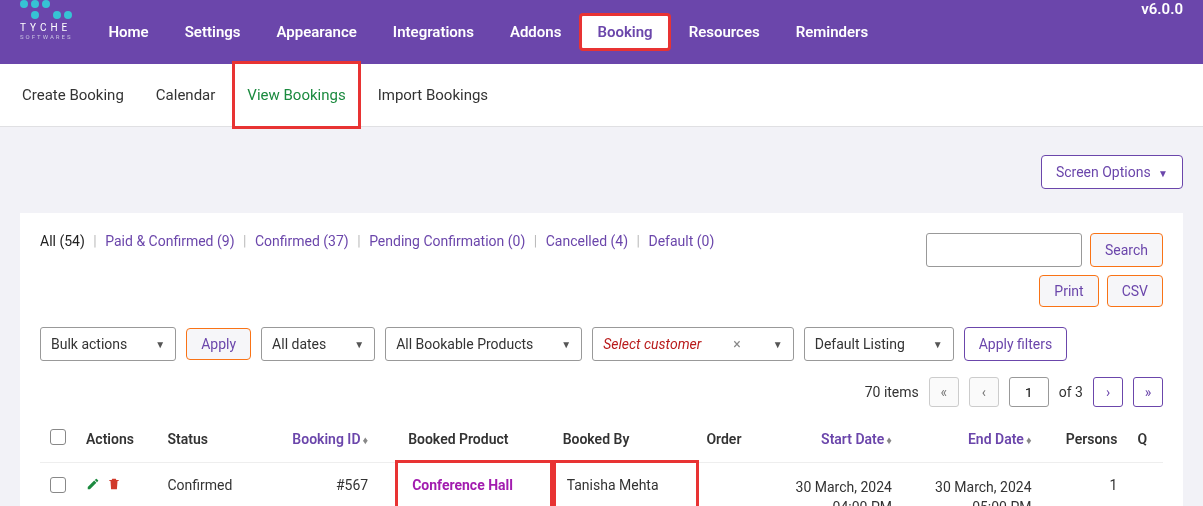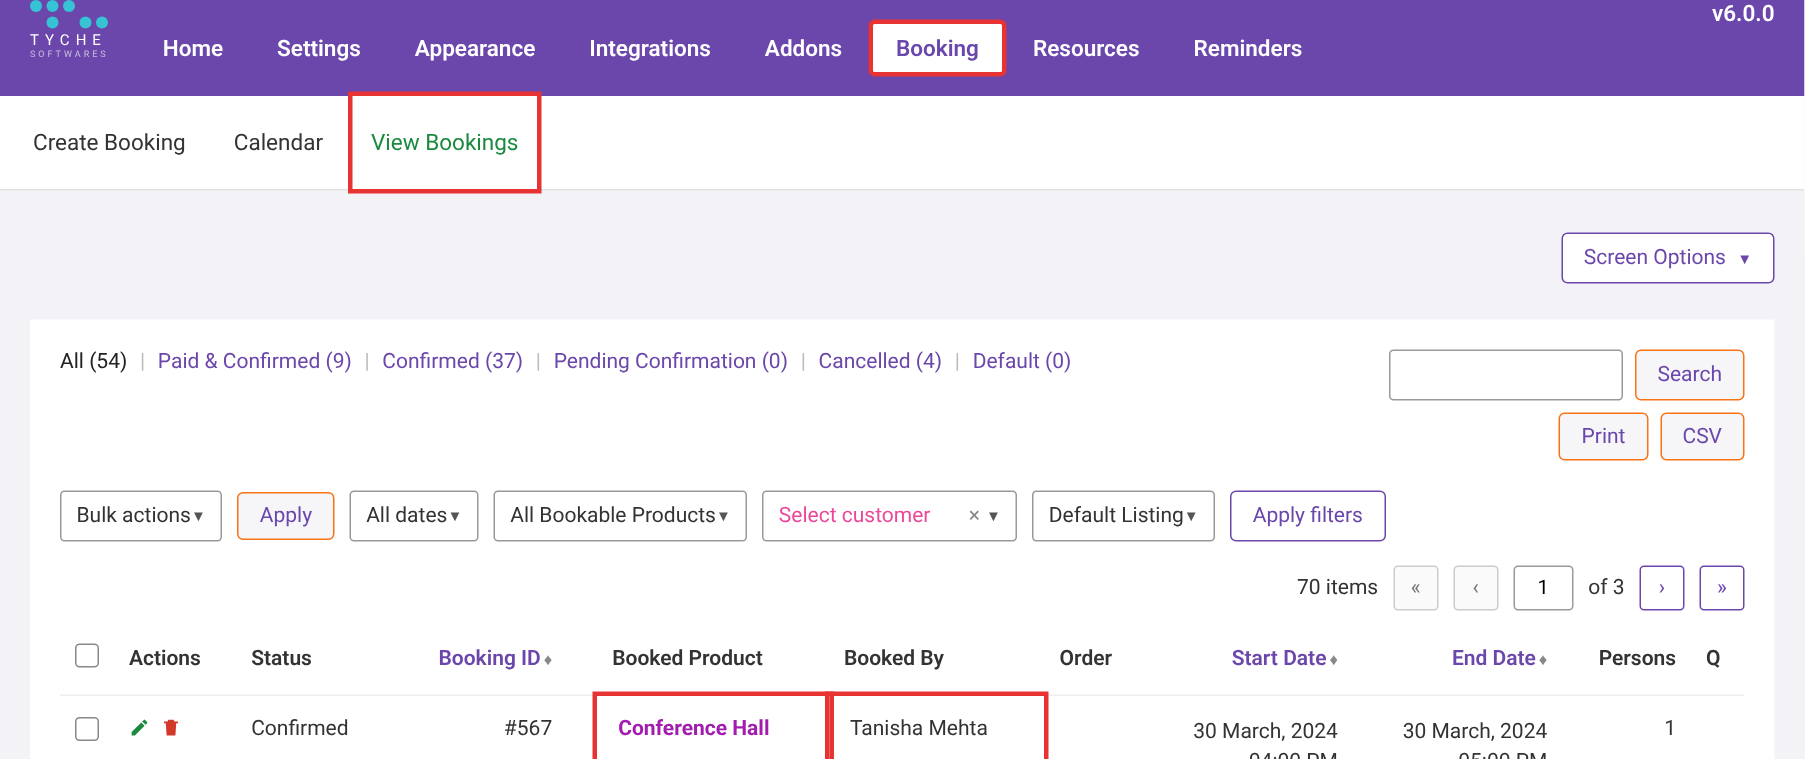--- a/index.html
+++ b/index.html
@@ -45,24 +45,24 @@
   .status-links .sep { color: #bbb; margin: 0 5px; }
   .status-links .cur { color: #222; }
 
   .search-area { display: flex; gap: 8px; flex-direction: column; align-items: flex-end;}
   .search-line { display: flex; gap: 8px; }
   .search-input { border: 1px solid #999; border-radius: 3px; height: 34px; width: 156px; padding: 0 6px; }
   .btn-gray { border: 1px solid #f97316; background: #f6f6f9; color: #6b46ab; border-radius: 4px; padding: 7px 14px; cursor: pointer; font-size: 14px; }
 
   
   .bulk-row { display: flex; align-items: center; gap: 10px; margin-top: 20px; margin-bottom: 16px; flex-wrap: wrap;}
-  .faux-select { border: 1px solid #999; background: #fff; color: #333; border-radius: 3px; padding: 0 10px; height: 34px; display: inline-flex; align-items: center; gap: 0; cursor: pointer; font-size: 14px; }
+  .faux-select { border: 1px solid #999; background: #fff; color: #333; border-radius: 3px; padding: 0 10px; height: 34px; display: inline-flex; align-items: center; gap: 28px; cursor: pointer; font-size: 14px; }
   .faux-select .tri { color: #555; font-size: 10px; }
   .customer-select { min-width: 170px; position: relative; }
-  .customer-select .placeholder { color: #ec4899; }
+  .customer-select .placeholder { color: #b91c1c; font-style: italic; }
   .customer-select .x { color: #888; margin-left: auto; padding: 0 4px;}
 
   .pager-row { display: flex; justify-content: flex-end; align-items: center; gap: 10px; font-size: 14px; color: #333; margin-bottom: 8px;}
   .pager-btn { border: 1px solid #ccc; background: #fafafa; color: #777; width: 30px; height: 30px; border-radius: 3px; display: inline-flex; align-items: center; justify-content: center; cursor: pointer; }
   .pager-btn.enabled { border-color: #6b46ab; color: #6b46ab; background: #fff; }
   .pager-input { border: 1px solid #999; width: 40px; height: 30px; text-align: center; border-radius: 3px; }
 
   
   table.bookings { width: 100%; border-collapse: collapse; }
   table.bookings th { text-align: left; font-weight: 600; font-size: 14px; color: #333; padding: 14px 10px; border-bottom: 1px solid #eee; white-space: nowrap;}
@@ -106,20 +106,21 @@
     <div class="nav-item">Resources</div>
     <div class="nav-item">Reminders</div>
   </div>
   <div class="version">v6.0.0</div>
 </div>
 
 <div class="subnav">
   <div class="subnav-item">Create Booking</div>
   <div class="subnav-item">Calendar</div>
   <div class="subnav-item active highlighted">View Bookings</div>
+  <div class="subnav-item">Import Bookings</div>
 </div>
 
 <div class="page">
 
   <div class="screen-options-row">
     <button class="btn-outline">
       <span>Screen Options</span>
       <span class="tri">▼</span>
     </button>
   </div>

